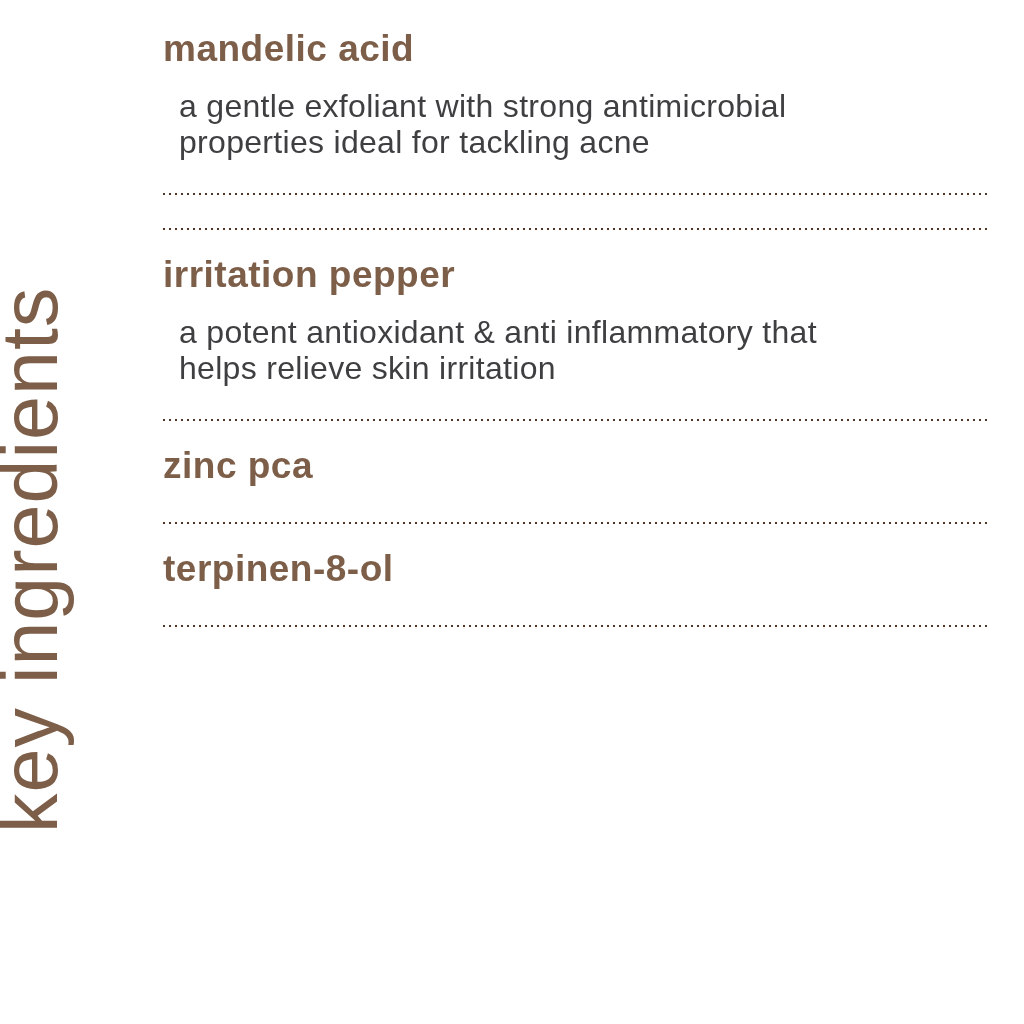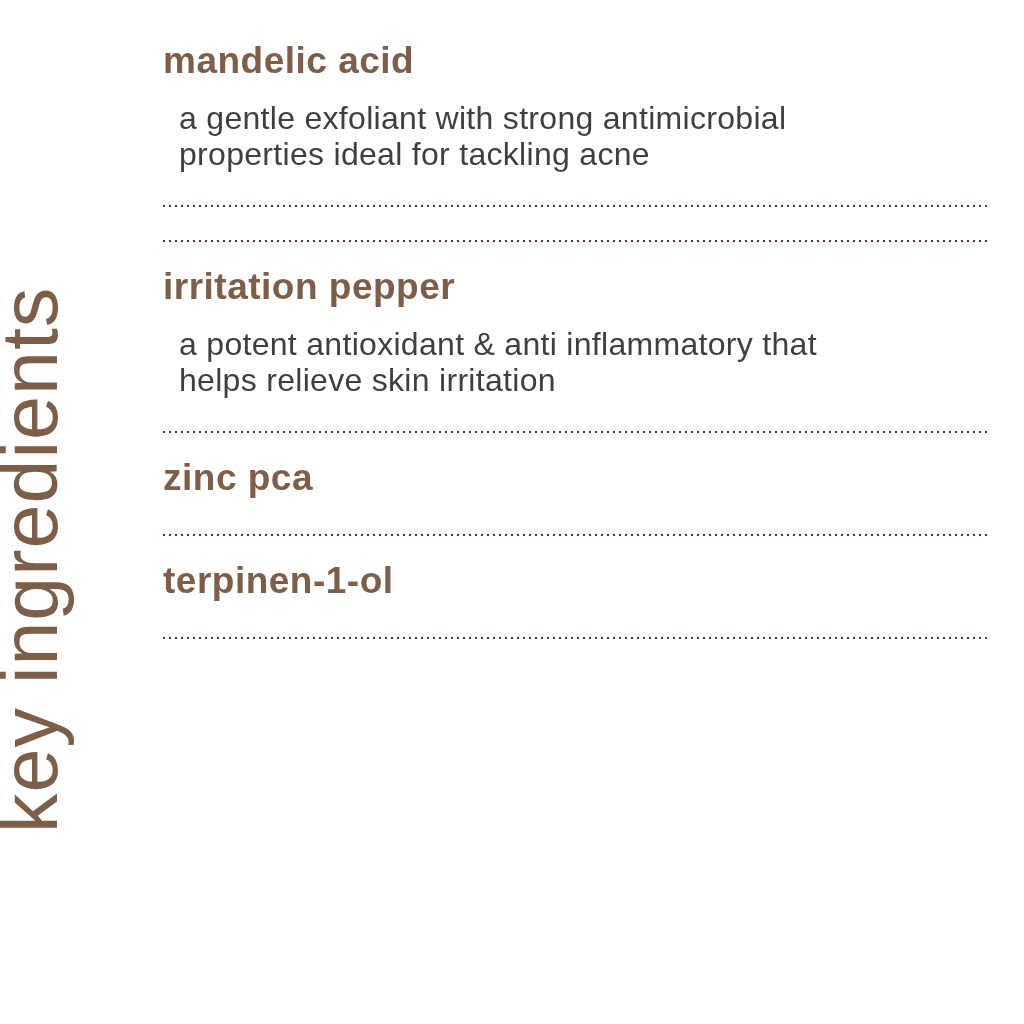--- a/index.html
+++ b/index.html
@@ -33,21 +33,21 @@
     white-space: nowrap;
     line-height: 92px;
   }
   .content {
     position: absolute;
     left: 163px;
     top: 26px;
     width: 828px;
   }
   .section h2 {
-    margin: 12px 0 3px 0;
+    margin: 0 0 3px 0;
     font-size: 37px;
     line-height: 46px;
     font-weight: 700;
     letter-spacing: 0.5px;
     color: #7d5f49;
   }
   .section p {
     margin: 16px;
     font-size: 32px;
     line-height: 36px;
@@ -92,18 +92,18 @@
       <p class="w3">a potent antioxidant &amp; anti inflammatory that helps relieve skin irritation</p>
     </div>
     <div class="divider"></div>
 
     <div class="section">
       <h2>zinc pca</h2>
     </div>
     <div class="divider"></div>
 
     <div class="section">
-      <h2>terpinen-1-ol</h2>
+      <h2>terpinen-8-ol</h2>
     </div>
     <div class="divider"></div>
 
   </div>
 </div>
 
 </body></html>

